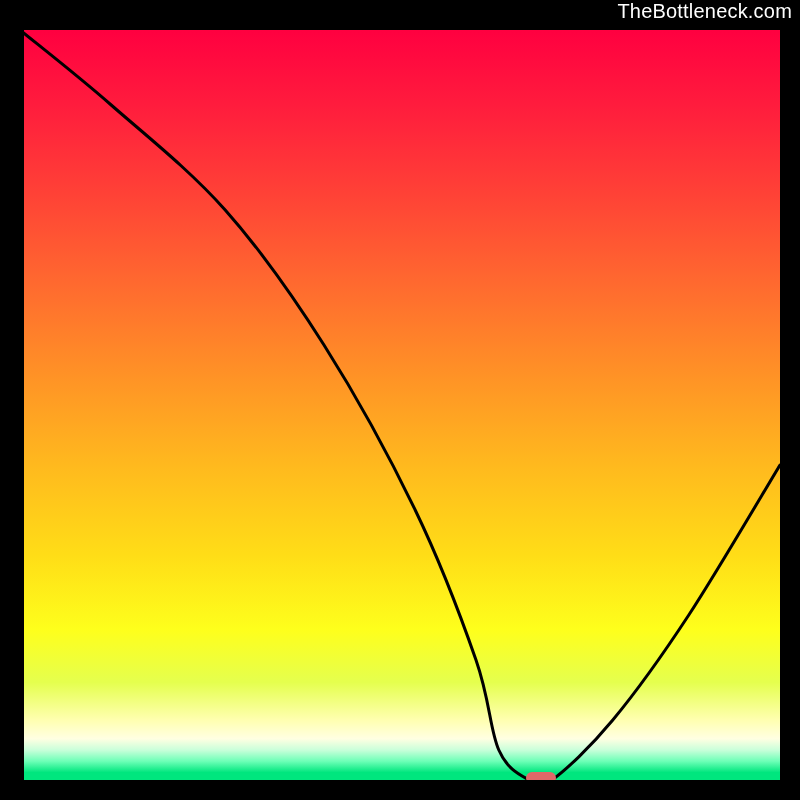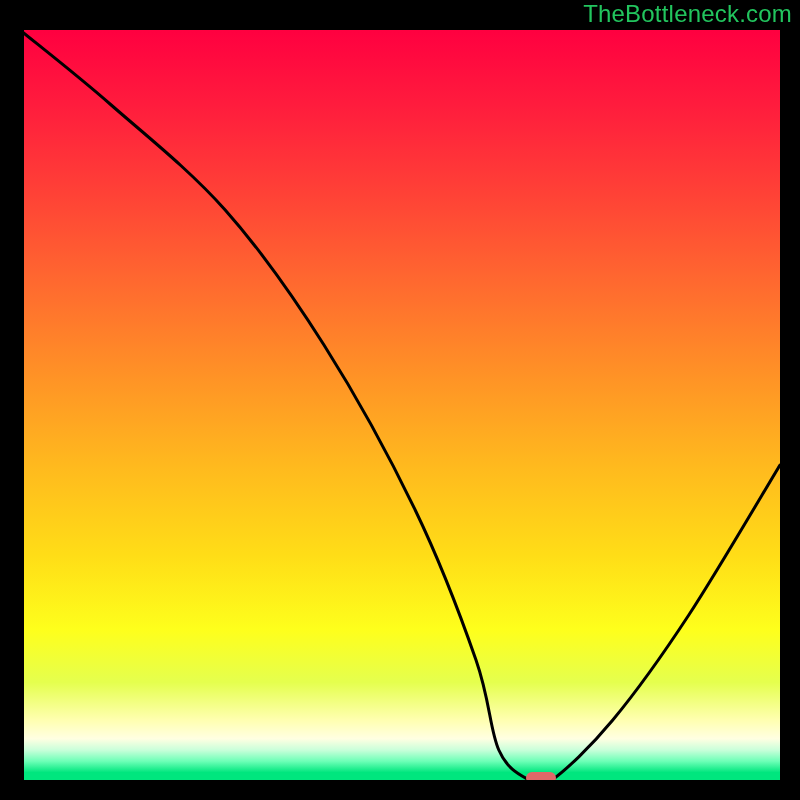--- a/index.html
+++ b/index.html
@@ -13,22 +13,22 @@
   }
   .canvas {
     position: relative;
     width: 800px;
     height: 800px;
   }
   .watermark {
     position: absolute;
     top: 0px;
     right: 8px;
-    color: #22c55e;
-    font-size: 24px;
+    color: #ffffff;
+    font-size: 20px;
     font-weight: 500;
     letter-spacing: 0.2px;
     z-index: 20;
     user-select: none;
   }
   .plot {
     position: absolute;
     left: 20px;
     top: 30px;
     width: 760px;

